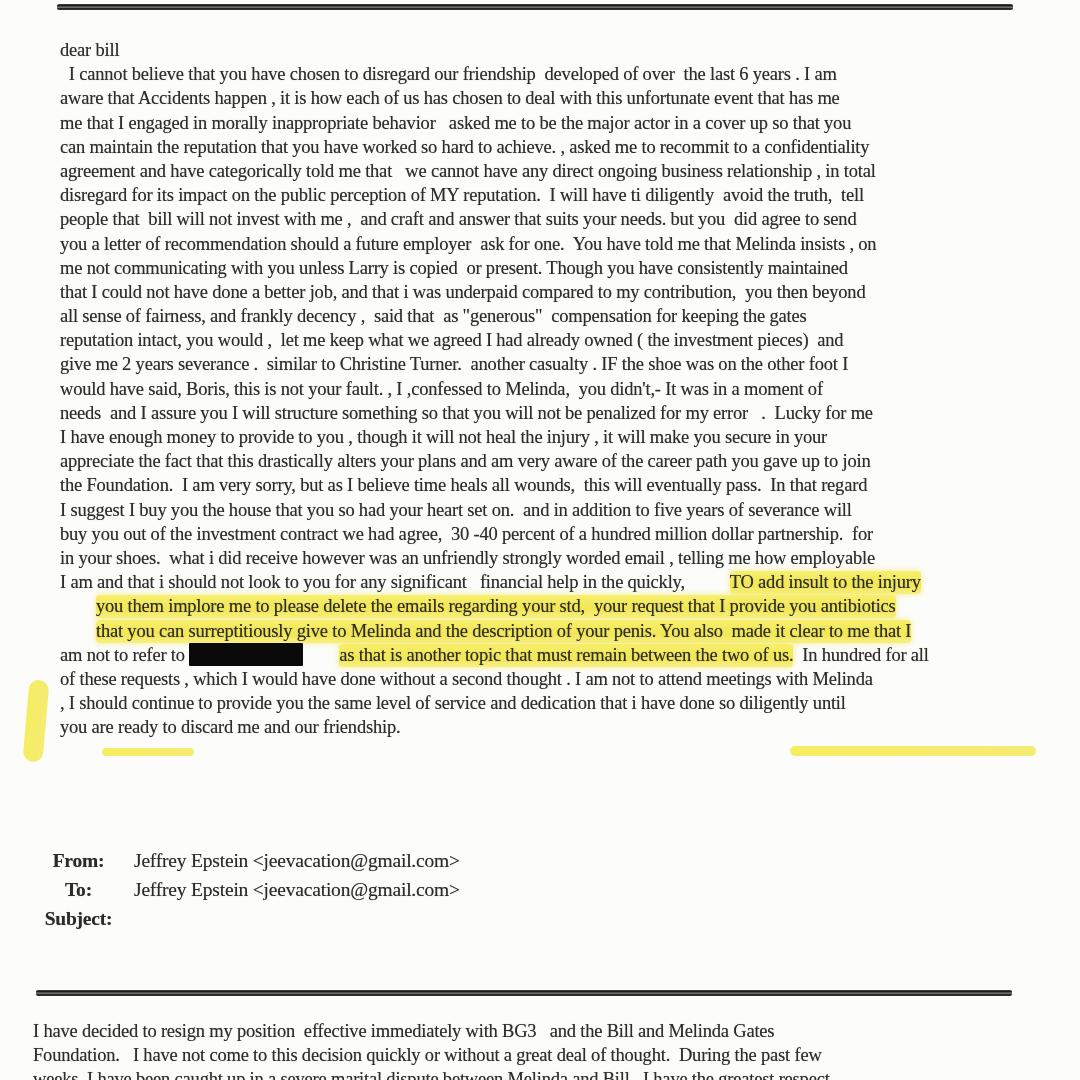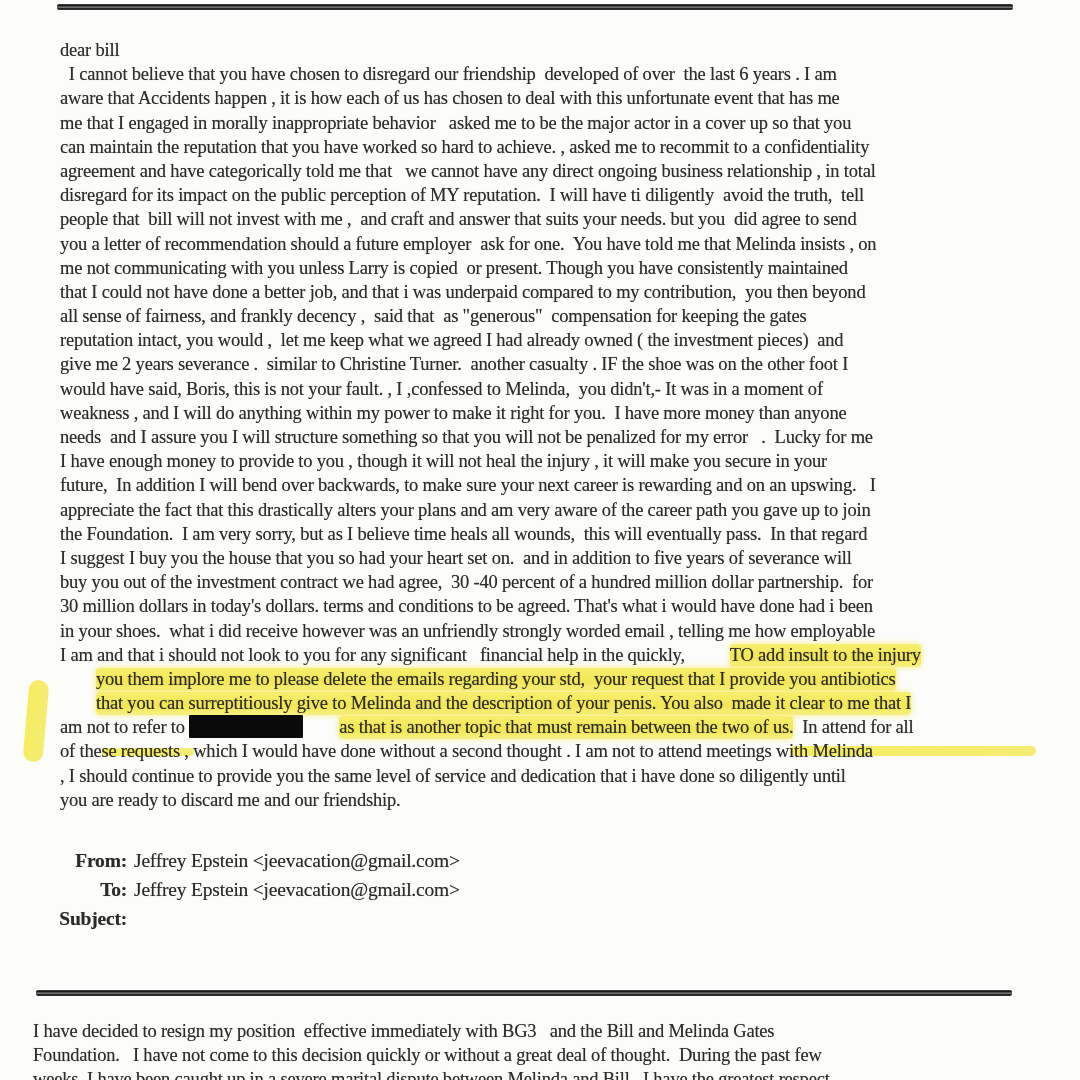--- a/index.html
+++ b/index.html
@@ -47,21 +47,21 @@
   }
   #swoosh-left{left:26px;top:680px;width:20px;height:82px;transform:rotate(5deg);}
   #fringe-right{left:790px;top:746px;width:246px;height:10px;border-radius:5px;}
   #fringe-left{left:102px;top:748px;width:92px;height:8px;border-radius:4px;}
   #email-headers{
     position:absolute;left:30px;top:846px;
     color:#2c2b28;
     text-shadow:0 0 0.7px rgba(45,45,42,.5);
   }
   .hrow{display:flex;height:29px;line-height:29px;font-size:19.5px;}
-  .hlabel{width:97px;text-align:right;font-weight:bold;letter-spacing:-0.2px;}
+  .hlabel{width:97px;text-align:center;font-weight:bold;letter-spacing:-0.2px;}
   .hvalue{margin-left:7px;letter-spacing:-0.2px;white-space:pre;}
   #resignation{
     position:absolute;left:33px;top:1019px;width:1020px;
     font-size:18.5px;line-height:24.2px;letter-spacing:-0.2px;
     color:#2e2d2a;
     text-shadow:0 0 0.7px rgba(45,45,42,.55);
   }
 </style>
 </head>
 <body>
@@ -82,34 +82,31 @@
       <div class="ln"><span class="plain">agreement and have categorically told me that   we cannot have any direct ongoing business relationship , in total</span></div>
       <div class="ln"><span class="plain">disregard for its impact on the public perception of MY reputation.  I will have ti diligently  avoid the truth,  tell</span></div>
       <div class="ln"><span class="plain">people that  bill will not invest with me ,  and craft and answer that suits your needs. but you  did agree to send</span></div>
       <div class="ln"><span class="plain">you a letter of recommendation should a future employer  ask for one.  You have told me that Melinda insists , on</span></div>
       <div class="ln"><span class="plain">me not communicating with you unless Larry is copied  or present. Though you have consistently maintained</span></div>
       <div class="ln"><span class="plain">that I could not have done a better job, and that i was underpaid compared to my contribution,  you then beyond</span></div>
       <div class="ln"><span class="plain">all sense of fairness, and frankly decency ,  said that  as "generous"  compensation for keeping the gates</span></div>
       <div class="ln"><span class="plain">reputation intact, you would ,  let me keep what we agreed I had already owned ( the investment pieces)  and</span></div>
       <div class="ln"><span class="plain">give me 2 years severance .  similar to Christine Turner.  another casualty . IF the shoe was on the other foot I</span></div>
       <div class="ln"><span class="plain">would have said, Boris, this is not your fault. , I ,confessed to Melinda,  you didn't,- It was in a moment of</span></div>
-      <div class="ln"><span class="plain">weakness , and I will do anything within my power to make it right for you.  I have more money than anyone</span></div>
       <div class="ln"><span class="plain">needs  and I assure you I will structure something so that you will not be penalized for my error   .  Lucky for me</span></div>
       <div class="ln"><span class="plain">I have enough money to provide to you , though it will not heal the injury , it will make you secure in your</span></div>
-      <div class="ln"><span class="plain">future,  In addition I will bend over backwards, to make sure your next career is rewarding and on an upswing.   I</span></div>
       <div class="ln"><span class="plain">appreciate the fact that this drastically alters your plans and am very aware of the career path you gave up to join</span></div>
       <div class="ln"><span class="plain">the Foundation.  I am very sorry, but as I believe time heals all wounds,  this will eventually pass.  In that regard</span></div>
       <div class="ln"><span class="plain">I suggest I buy you the house that you so had your heart set on.  and in addition to five years of severance will</span></div>
       <div class="ln"><span class="plain">buy you out of the investment contract we had agree,  30 -40 percent of a hundred million dollar partnership.  for</span></div>
-      <div class="ln"><span class="plain">30 million dollars in today's dollars. terms and conditions to be agreed. That's what i would have done had i been</span></div>
       <div class="ln"><span class="plain">in your shoes.  what i did receive however was an unfriendly strongly worded email , telling me how employable</span></div>
       <div class="ln"><span class="plain">I am and that i should not look to you for any significant   financial help in the quickly,  </span><span class="hl">TO add insult to the injury</span></div>
       <div class="ln"><span class="hl">you them implore me to please delete the emails regarding your std,  your request that I provide you antibiotics</span></div>
       <div class="ln"><span class="hl">that you can surreptitiously give to Melinda and the description of your penis. You also  made it clear to me that I</span></div>
-      <div class="ln"><span class="plain">am not to refer to </span><span class="redact" style="width: 114px;"></span><span class="hl">as that is another topic that must remain between the two of us.</span><span class="plain">  In attend for all</span></div>
+      <div class="ln"><span class="plain">am not to refer to </span><span class="redact" style="width: 114px;"></span><span class="hl">as that is another topic that must remain between the two of us.</span><span class="plain">  In hundred for all</span></div>
       <div class="ln"><span class="plain">of these requests , which I would have done without a second thought . I am not to attend meetings with Melinda</span></div>
       <div class="ln"><span class="plain">, I should continue to provide you the same level of service and dedication that i have done so diligently until</span></div>
       <div class="ln"><span class="plain">you are ready to discard me and our friendship.</span></div>
     </div>
 
   <div id="email-headers">
       <div class="hrow">
         <div class="hlabel">From:</div>
         <div class="hvalue">Jeffrey Epstein &lt;jeevacation@gmail.com&gt;</div>
       </div>

